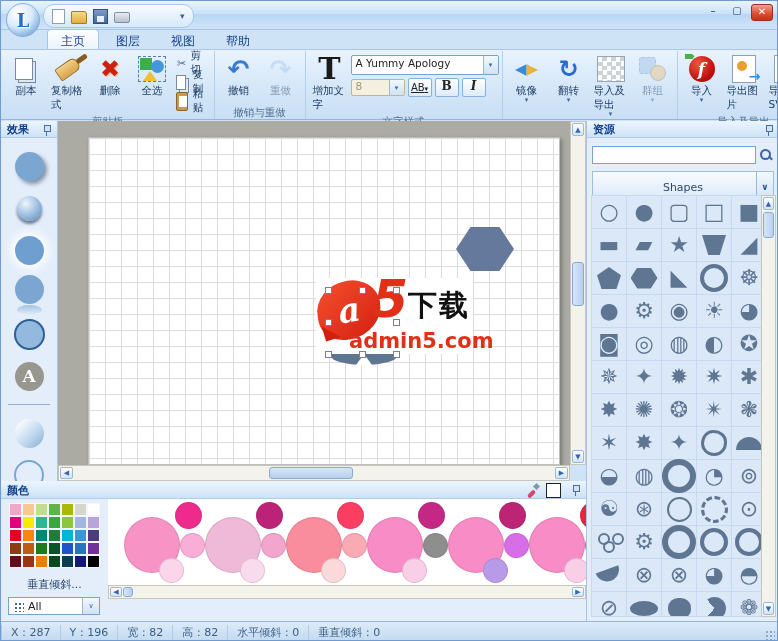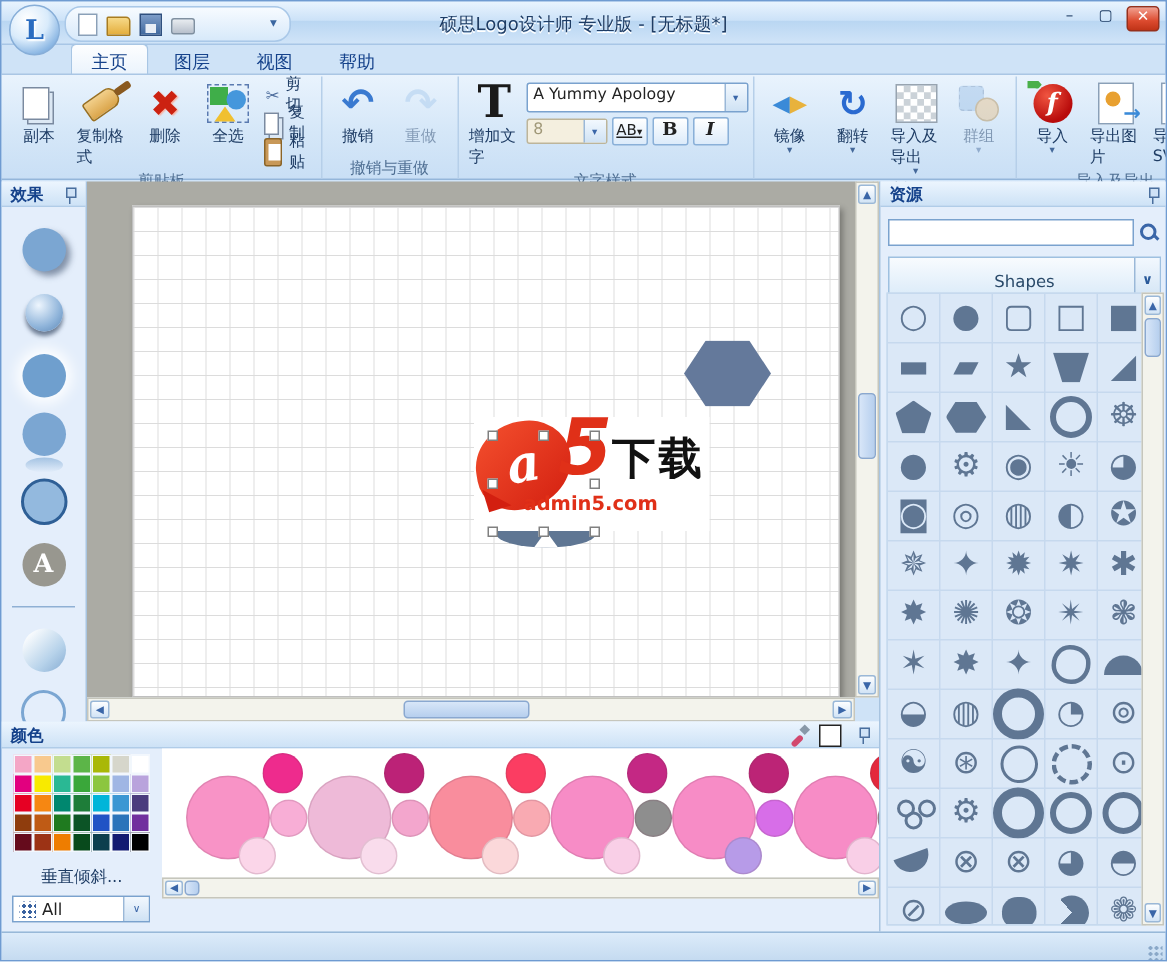--- a/index.html
+++ b/index.html
@@ -102,21 +102,21 @@
     background-image:linear-gradient(#dcdcdc 1px,transparent 1px),linear-gradient(90deg,#dcdcdc 1px,transparent 1px);background-size:16px 16px;}
   .hexagon{position:absolute;left:398px;top:106px;width:58px;height:44px;background:#64799b;clip-path:polygon(25% 0,75% 0,100% 50%,75% 100%,25% 100%,0 50%);}
   .under-shape{position:absolute;left:273px;top:226px;width:66px;height:18px;background:#5f7693;border-radius:0 0 55% 55%;z-index:2;}
   .under-shape::after{content:"";position:absolute;left:25px;top:7px;border-left:8px solid transparent;border-right:8px solid transparent;border-bottom:11px solid #ffffff;}
   .watermark{position:absolute;left:258px;top:157px;width:157px;height:76px;background:#fff;z-index:3;}
   .wm-badge{position:absolute;left:1px;top:3px;width:64px;height:58px;background:linear-gradient(145deg,#f4502e,#d31f10);border-radius:58% 50% 62% 45%;transform:rotate(-10deg);display:flex;align-items:center;justify-content:center;}
   .wm-badge::after{content:"";position:absolute;left:-7px;bottom:-9px;border:11px solid transparent;border-top-color:#d31f10;transform:rotate(38deg);}
   .wm-a{font:italic bold 34px "DejaVu Serif",serif;color:#fff;}
   .wm-five{position:absolute;left:56px;top:-8px;font:italic bold 52px "DejaVu Sans",sans-serif;color:#e03018;line-height:58px;}
   .wm-cn{position:absolute;left:92px;top:8px;font-weight:bold;font-size:29px;color:#111;letter-spacing:2px;white-space:nowrap;}
-  .wm-domain{position:absolute;left:33px;top:51px;font-weight:bold;font-size:13px;color:#e03018;white-space:nowrap;}
+  .wm-domain{position:absolute;left:33px;top:51px;font-weight:bold;font-size:21px;color:#e03018;white-space:nowrap;}
   .handle{position:absolute;width:5px;height:5px;background:#fff;border:1px solid #808080;z-index:4;}
   
   .sb{position:absolute;background:#f3f3ec;border:1px solid #c6c6bc;box-sizing:border-box;}
   .sb-btn{position:absolute;background:linear-gradient(#fdfeff,#d2e4f6);border:1px solid #9ab8d8;color:#3a66a8;font-size:7px;display:flex;align-items:center;justify-content:center;border-radius:2px;box-sizing:border-box;}
   .sb-thumb{position:absolute;background:linear-gradient(90deg,#d8e6f8,#b6cfee);border:1px solid #8aa8d0;border-radius:3px;box-sizing:border-box;}
   .vsb-canvas{left:569px;top:120px;width:16px;height:344px;}
   .vsb-canvas .up{left:1px;right:1px;top:1px;height:13px;}
   .vsb-canvas .down{left:1px;right:1px;bottom:1px;height:13px;}
   .vsb-canvas .sb-thumb{left:1px;right:1px;top:140px;height:44px;background:linear-gradient(90deg,#d8e6f8,#b6cfee);}
   .hsb-canvas{left:57px;top:464px;width:512px;height:16px;}
@@ -197,21 +197,20 @@
       </div>
     <div class="qat">
       <span class="qat-more" style="order:99">▾</span>
     <span class="qa qa-new-document"></span>
         <span class="qa qa-open-folder"></span>
         <span class="qa qa-save"></span>
         <span class="qa qa-print"></span>
         <span class="qa qa-undo"></span>
         <span class="qa qa-redo"></span>
       </div>
-    <div class="title-text">硕思Logo设计师 专业版 - [无标题*]</div>
     <div class="win-controls">
         <div class="wc wc-minimize">–</div>
         <div class="wc wc-maximize">▢</div>
         <div class="wc wc-close">✕</div>
       </div>
   </div>
 
   <div class="tabrow">
       <div class="tab active">主页</div>
       <div class="tab">图层</div>
@@ -743,16 +742,24 @@
         </div>
       </div>
     <div class="sb hsb-strip">
       <div class="sb-btn left">◀</div>
       <div class="sb-thumb"></div>
       <div class="sb-btn right">▶</div>
     </div>
   </div>
 
   <div class="statusbar">
+    <span class="status-fields">
+        <span class="sfield">X：287</span>
+        <span class="sfield">Y：196</span>
+        <span class="sfield">宽：82</span>
+        <span class="sfield">高：82</span>
+        <span class="sfield">水平倾斜：0</span>
+        <span class="sfield">垂直倾斜：0</span>
+      </span>
     <span class="grip"></span>
   </div>
 
 </div>
 
 </body></html>

